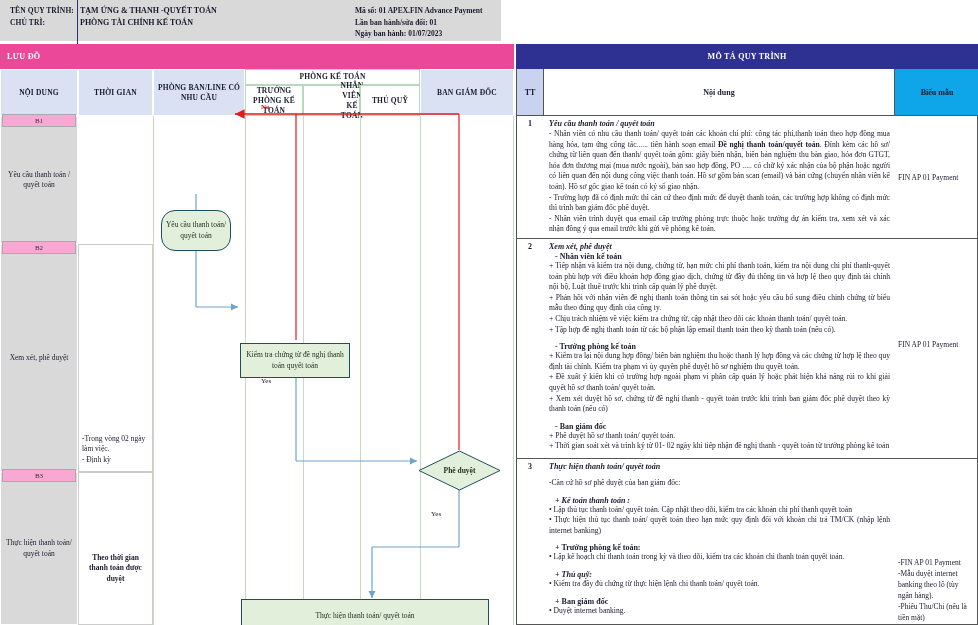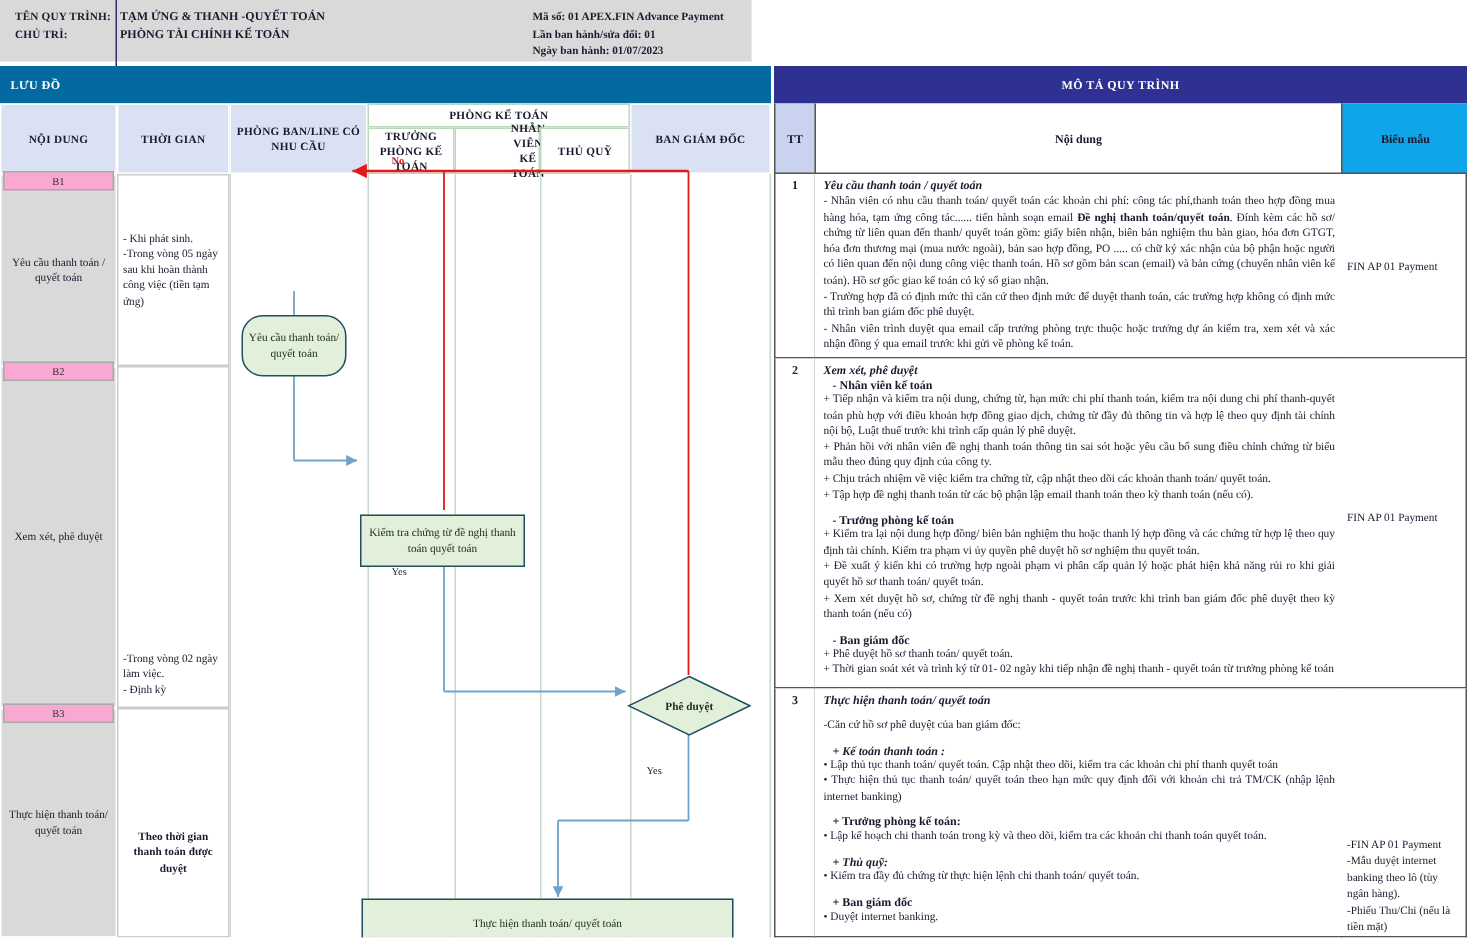--- a/index.html
+++ b/index.html
@@ -49,21 +49,21 @@
 
   
   #leftpanel {
     position: absolute;
     left: 0; top: 44px;
     width: 514px; height: 581px;
   }
   #luudo-bar {
     position: absolute; left: 0; top: 0;
     width: 514px; height: 25px;
-    background: #0369a1;
+    background: #ec4899;
     color: #ffffff;
     font-size: 8px; font-weight: bold;
     letter-spacing: .3px;
     padding-left: 7px;
     line-height: 25px;
   }
   
   .hdr-cell {
     position: absolute;
     background: #d9e1f2;
@@ -268,22 +268,20 @@
 
     <div class="content-cell" style="left:0;top:72px;width:78px;height:128px;">Yêu cầu thanh toán / quyết toán</div>
     <div class="step-tag" style="left:2px;top:70px;width:74px;height:13px;">B1</div>
 
     <div class="content-cell" style="left:0;top:200px;width:78px;height:228px;">Xem xét, phê duyệt</div>
     <div class="step-tag" style="left:2px;top:197px;width:74px;height:13px;">B2</div>
 
     <div class="content-cell" style="left:0;top:428px;width:78px;height:153px;">Thực hiện thanh toán/ quyết toán</div>
     <div class="step-tag" style="left:2px;top:425px;width:74px;height:13px;">B3</div>
 
-    <div class="time-cell" style="left:78px;top:72px;width:75px;height:128px;white-space:pre-line;">- Khi phát sinh.
--Trong vòng 05 ngày sau khi hoàn thành công việc (tiền tạm ứng)</div>
     <div class="time-cell" style="left:78px;top:200px;width:75px;height:228px;white-space:pre-line;justify-content:flex-end;padding-bottom:6px;">-Trong vòng 02 ngày làm việc.
 - Định kỳ</div>
     <div class="time-cell ctr" style="left:78px;top:428px;width:75px;height:153px;justify-content:flex-end;padding-bottom:40px;font-weight:bold;">Theo thời gian thanh toán được duyệt</div>
 
     <svg class="conn" style="left:0;top:0;width:514px;height:581px;">
       <defs>
         <marker id="arrBlue" markerWidth="7" markerHeight="7" refX="6" refY="3" orient="auto">
           <path d="M0,0 L6,3 L0,6 z" fill="#6fa3cc"></path>
         </marker>
         <marker id="arrRed" markerWidth="7" markerHeight="7" refX="6" refY="3" orient="auto">

